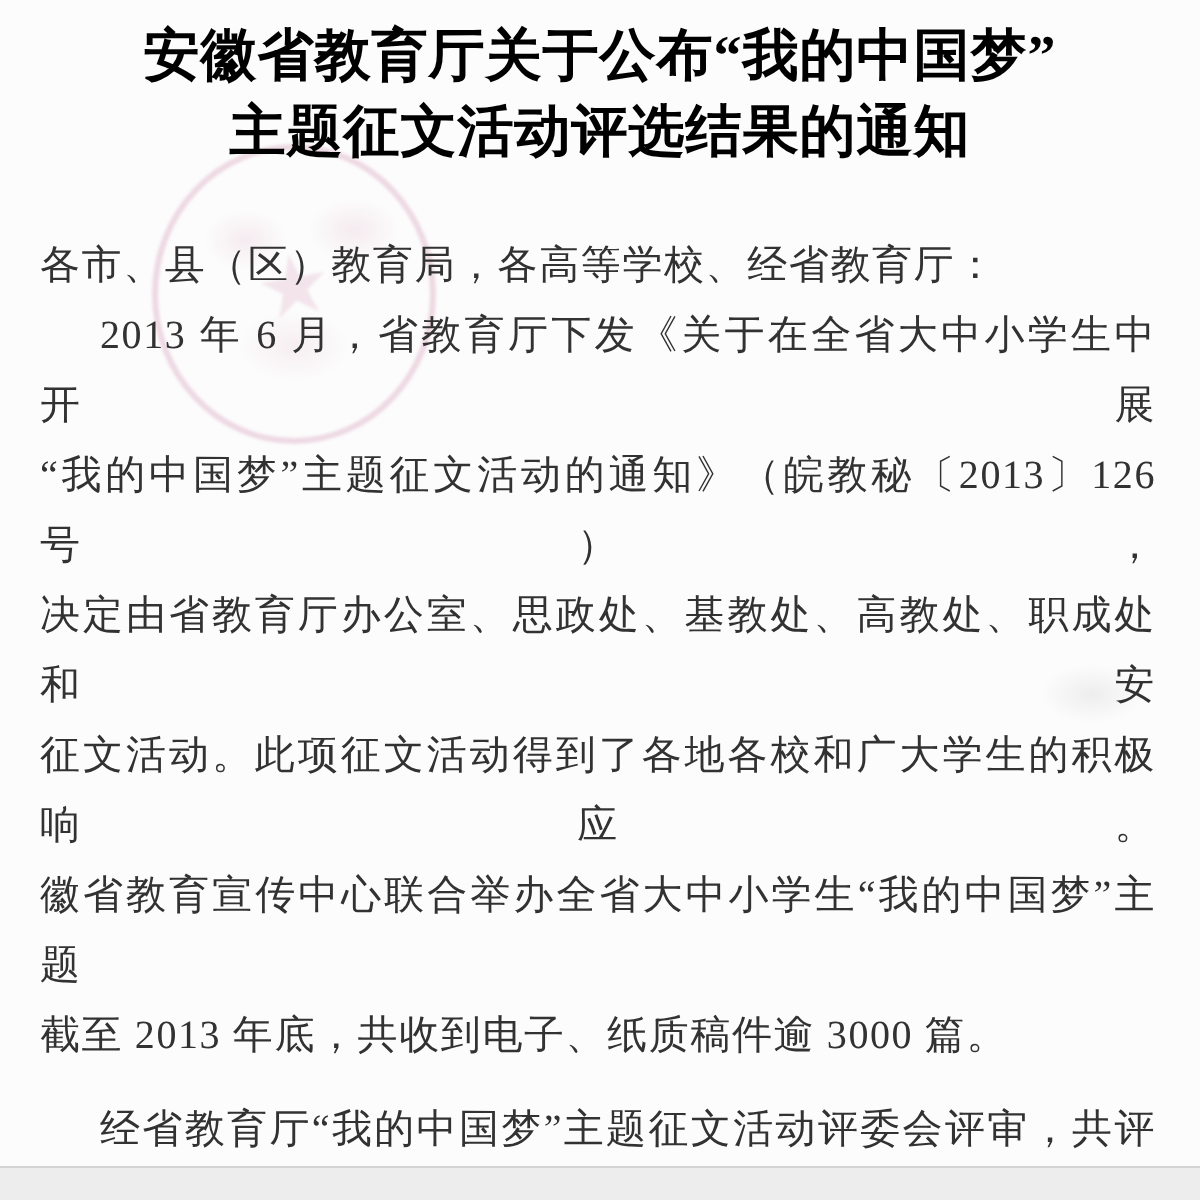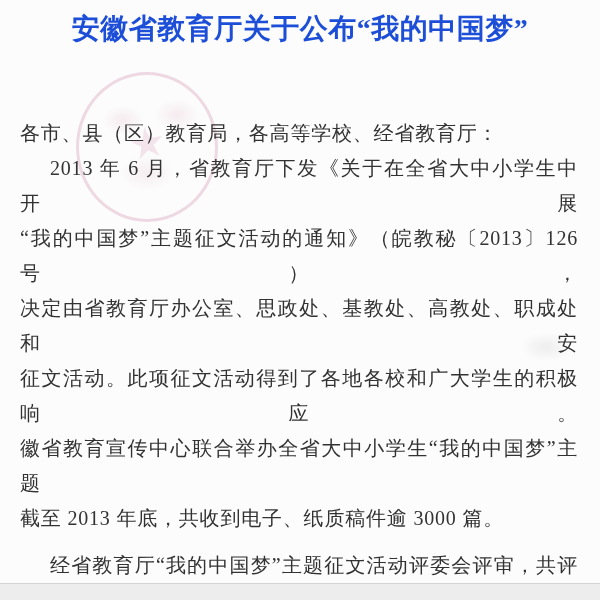--- a/index.html
+++ b/index.html
@@ -18,21 +18,21 @@
   
   .title {
     position: absolute;
     left: 0;
     right: 0;
     top: 10px;
     margin: 0;
     text-align: center;
     font-size: 28px;
     font-weight: 700;
-    color: #1d4ed8;
+    color: #000000;
     line-height: 38px;
     letter-spacing: 0.5px;
   }
   
   .body-text {
     position: absolute;
     left: 20px;
     right: 22px;
     top: 116px;
     font-size: 20px;
@@ -111,20 +111,21 @@
   <div class="seal">
     <div class="seal-ring"></div>
     <div class="seal-star">★</div>
     <div class="seal-blotch b1"></div>
     <div class="seal-blotch b2"></div>
     <div class="seal-blotch b3"></div>
   </div>
 
   <h1 class="title">
     <div class="line">安徽省教育厅关于公布“我的中国梦”</div>
+    <div class="line">主题征文活动评选结果的通知</div>
   </h1>
 
   <div class="body-text">
     <div class="line">各市、县（区）教育局，各高等学校、经省教育厅：</div>
 
     <div class="para">
       <div class="line ind j">2013 年 6 月，省教育厅下发《关于在全省大中小学生中开展</div>
       <div class="line j">“我的中国梦”主题征文活动的通知》（皖教秘〔2013〕126 号），</div>
       <div class="line j">决定由省教育厅办公室、思政处、基教处、高教处、职成处和安</div>
       <div class="line j">征文活动。此项征文活动得到了各地各校和广大学生的积极响应。</div>

